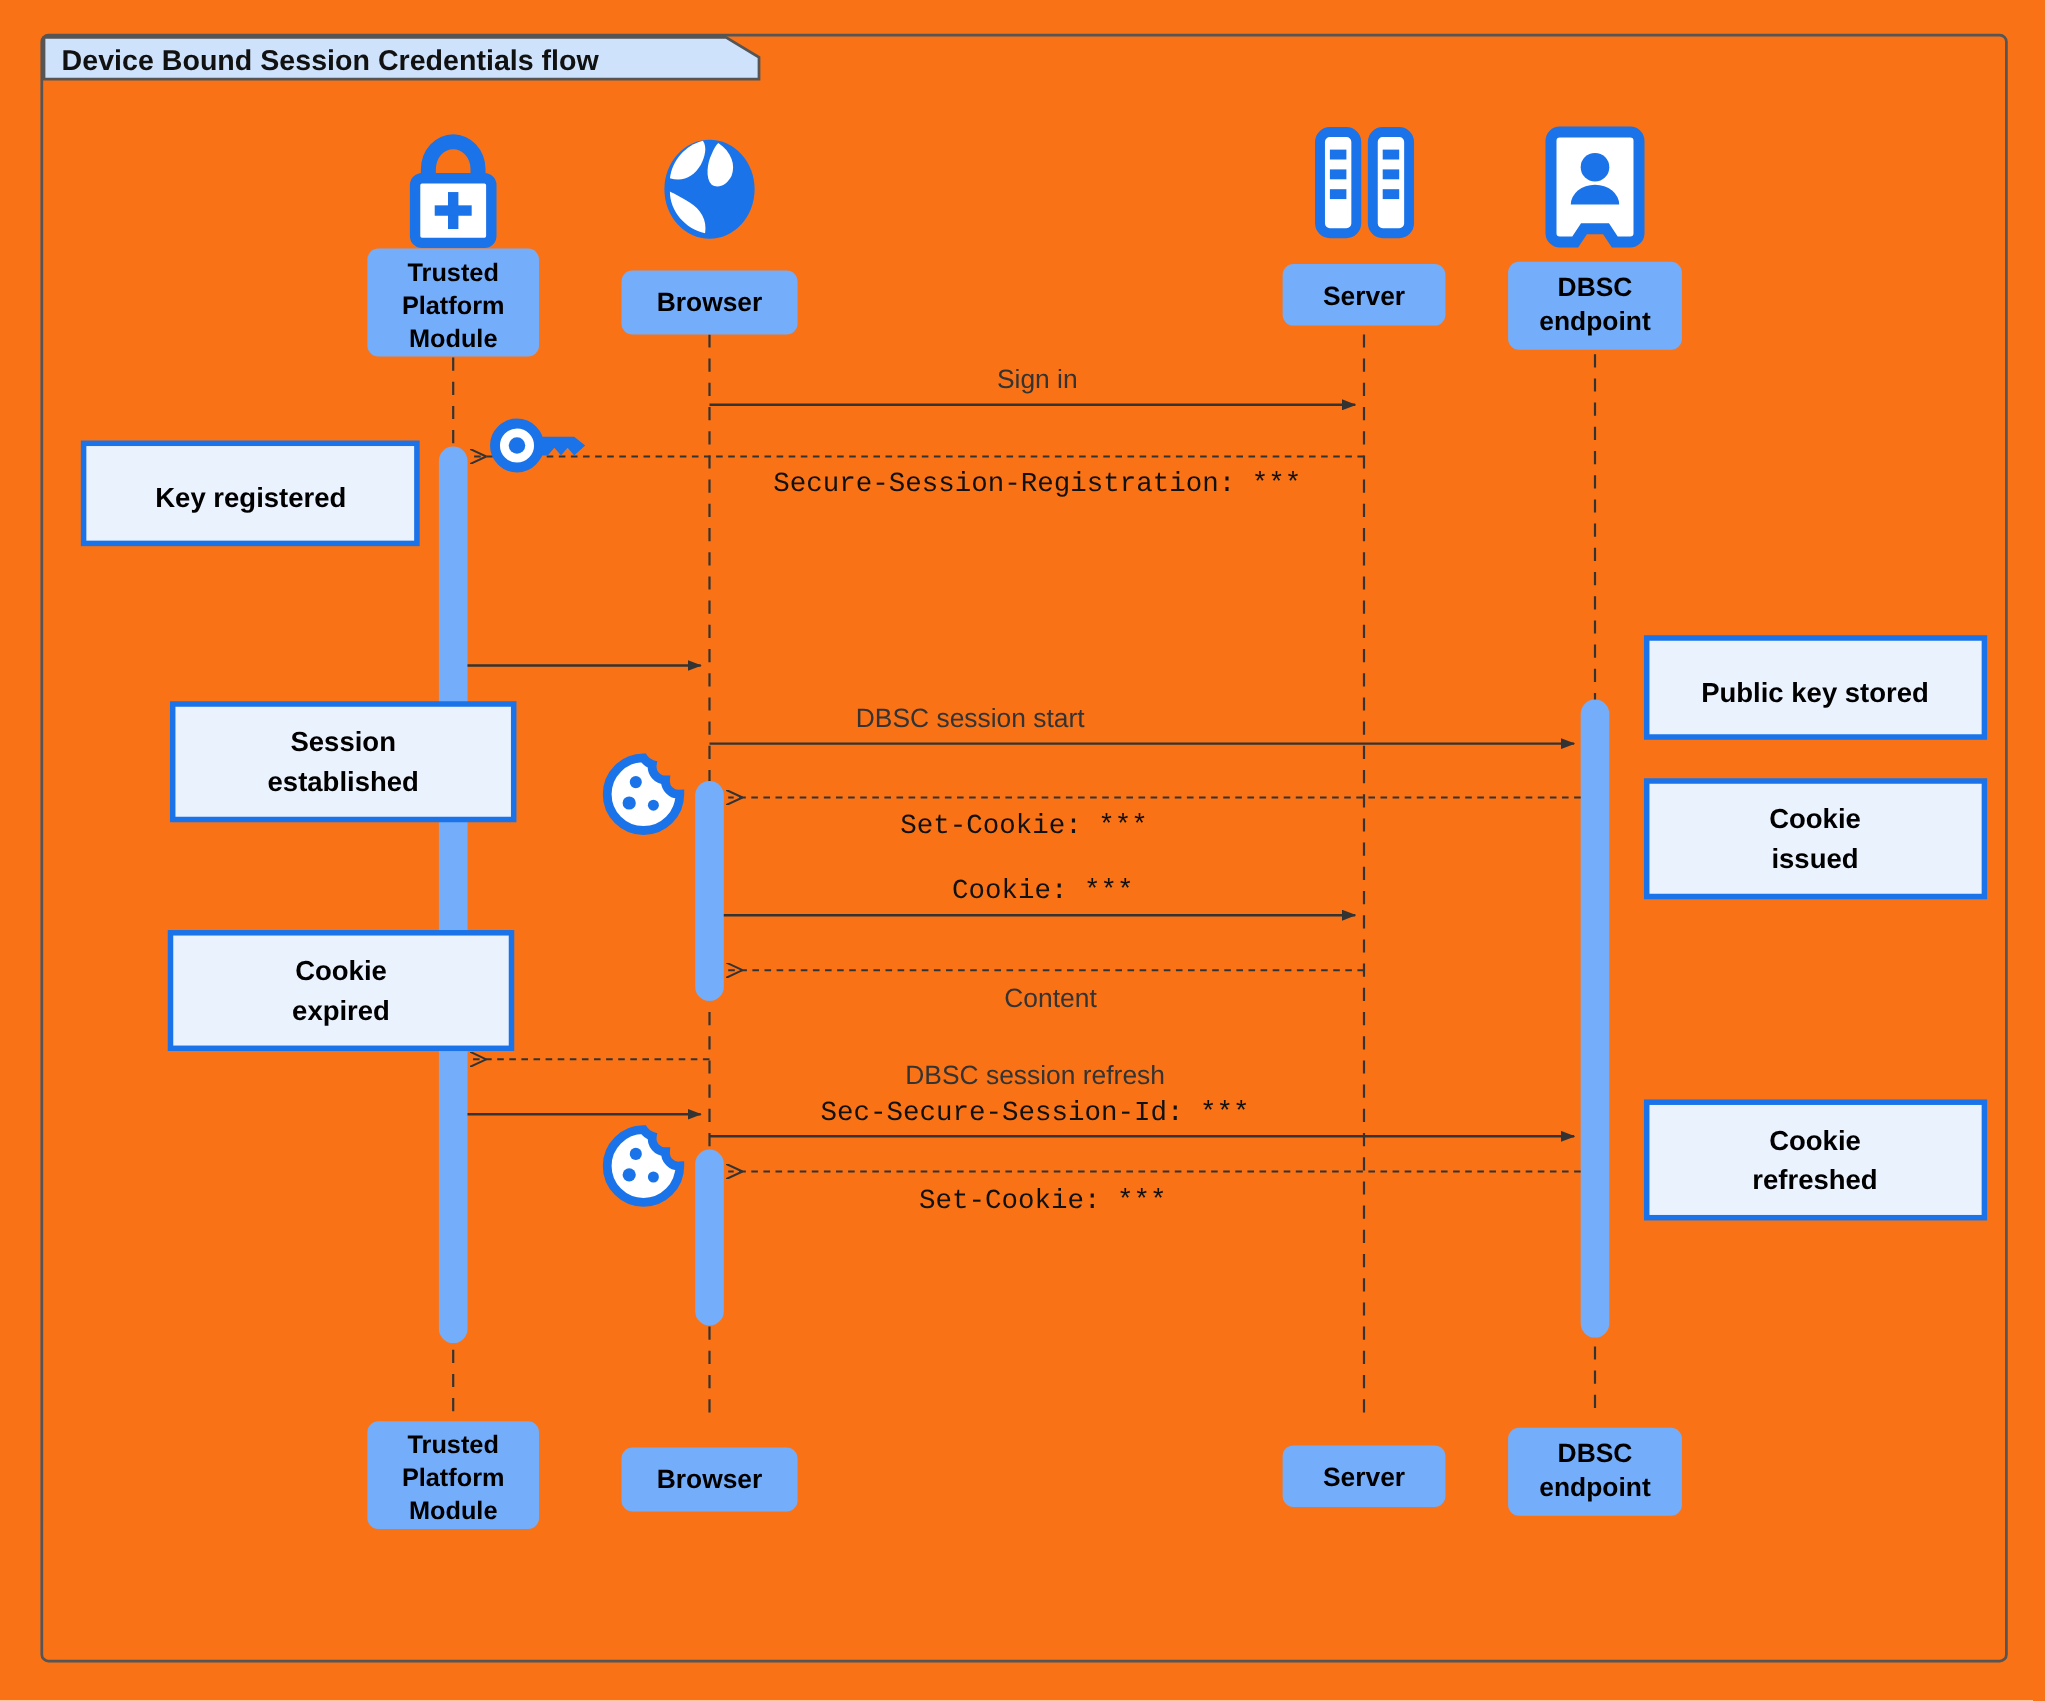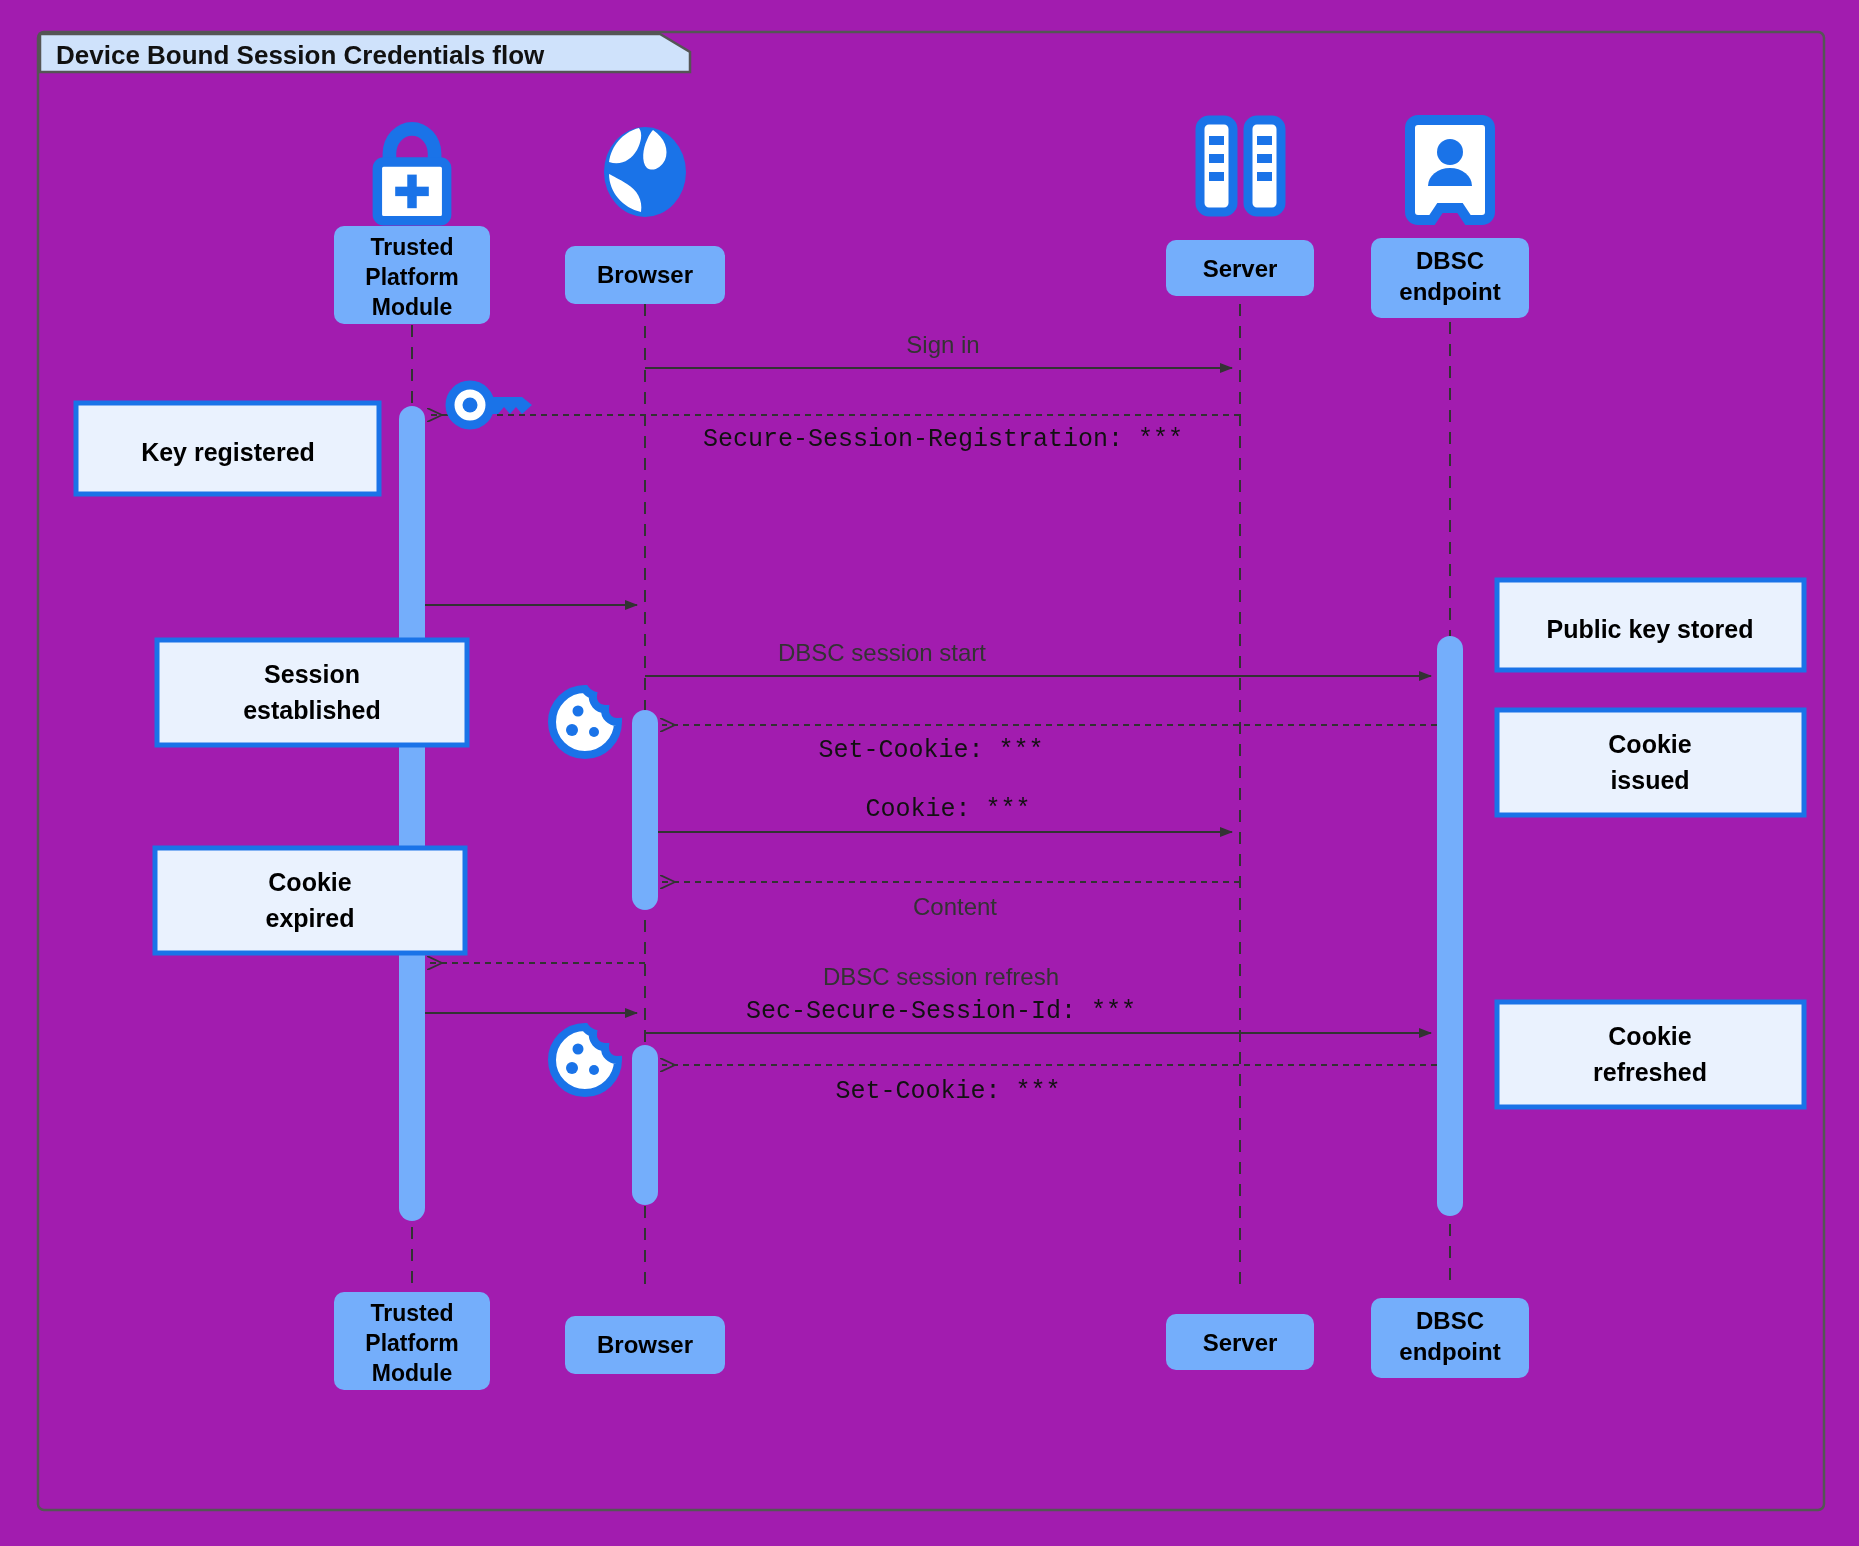--- a/index.html
+++ b/index.html
@@ -1,17 +1,17 @@
 <!DOCTYPE html>
 <html><head>
 <meta charset="utf-8">
 <style>
   html,body{margin:0;padding:0;background:#ffffff;}
   body{font-family:"Liberation Sans",sans-serif;}
-  #stage{position:relative;width:1859px;height:1546px;background:#a21caf;overflow:hidden;}
+  #stage{position:relative;width:1859px;height:1546px;background:#f97316;overflow:hidden;}
   svg{display:block;}
   .mono{font-family:"Liberation Mono",monospace;}
   .sans{font-family:"Liberation Sans",sans-serif;}
 </style>
 </head>
 <body>
 
 <div id="stage">
 <svg width="1859" height="1546" viewBox="0 0 1859 1546" xmlns="http://www.w3.org/2000/svg">
   <defs>

